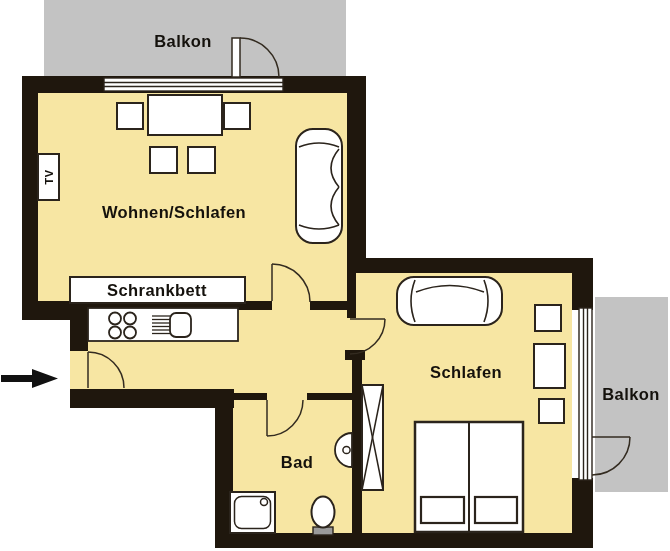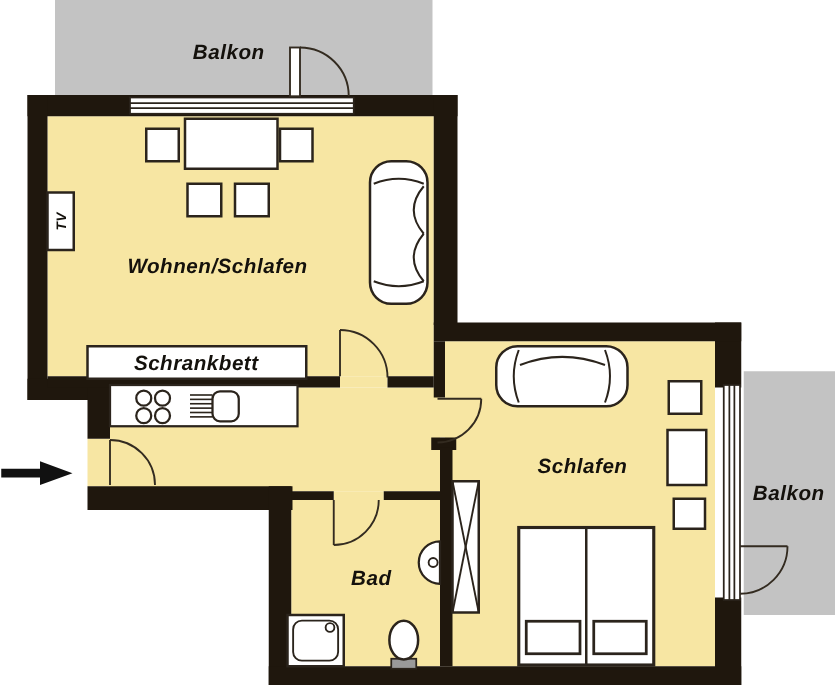--- a/index.html
+++ b/index.html
@@ -1,16 +1,16 @@
 <!DOCTYPE html>
 <html><head>
 <meta charset="utf-8">
 <style>
   html,body { margin:0; padding:0; background:#ffffff; }
-  .plan-wrap { position:relative; width:670px; height:551px; background:#ffffff; overflow:hidden;font-style:italic; }
+  .plan-wrap { position:relative; width:670px; height:551px; background:#ffffff; overflow:hidden; }
   svg { display:block; }
   text {
     font-family: "Liberation Sans", "DejaVu Sans", sans-serif;
     font-weight: bold;
     fill: #14110c;
     letter-spacing: 0.4px;
   }
   .room-label { font-size: 16.5px; }
   .small-label { font-size: 11px; }
 </style>

